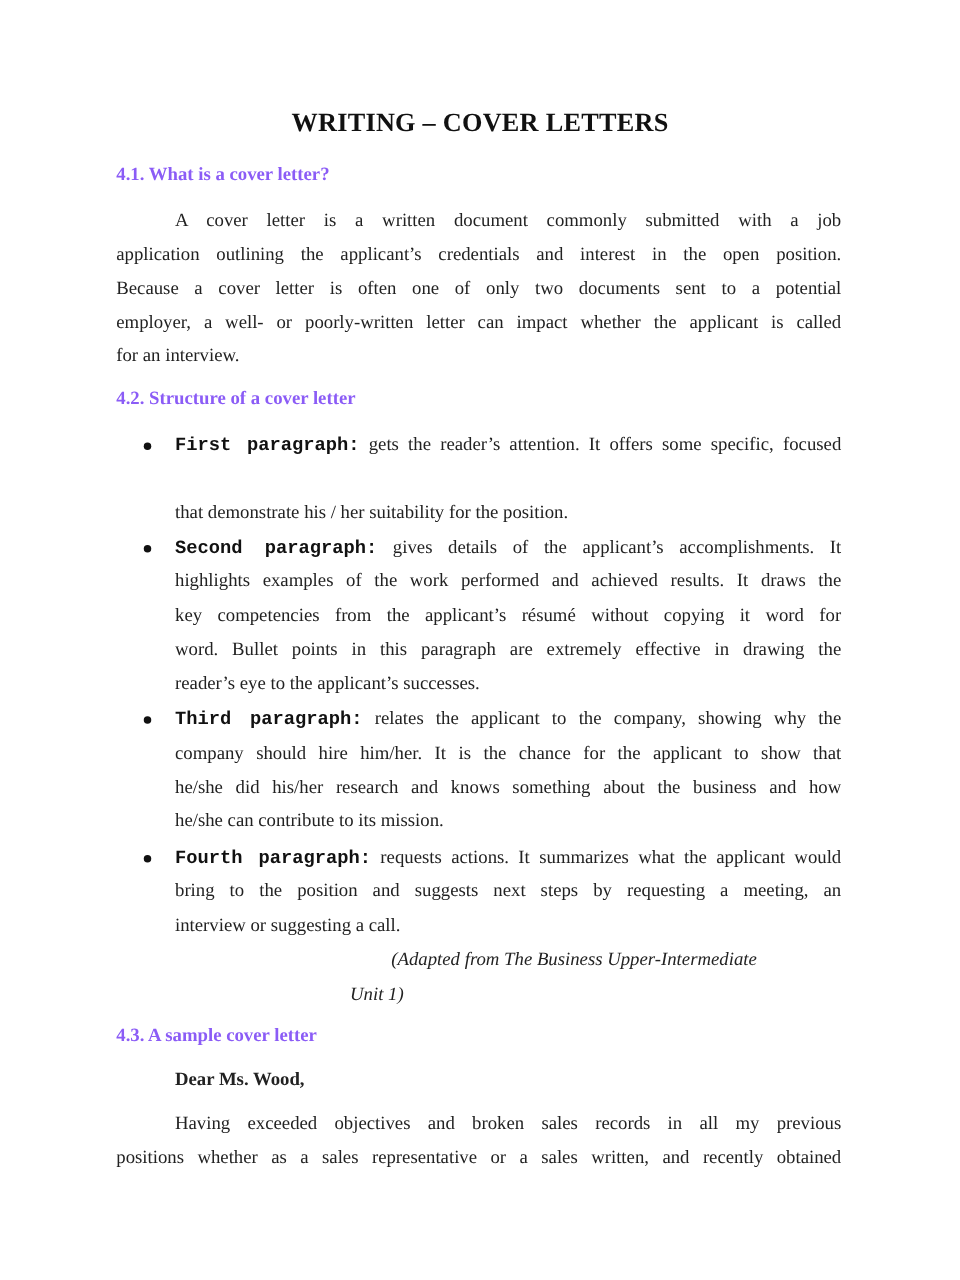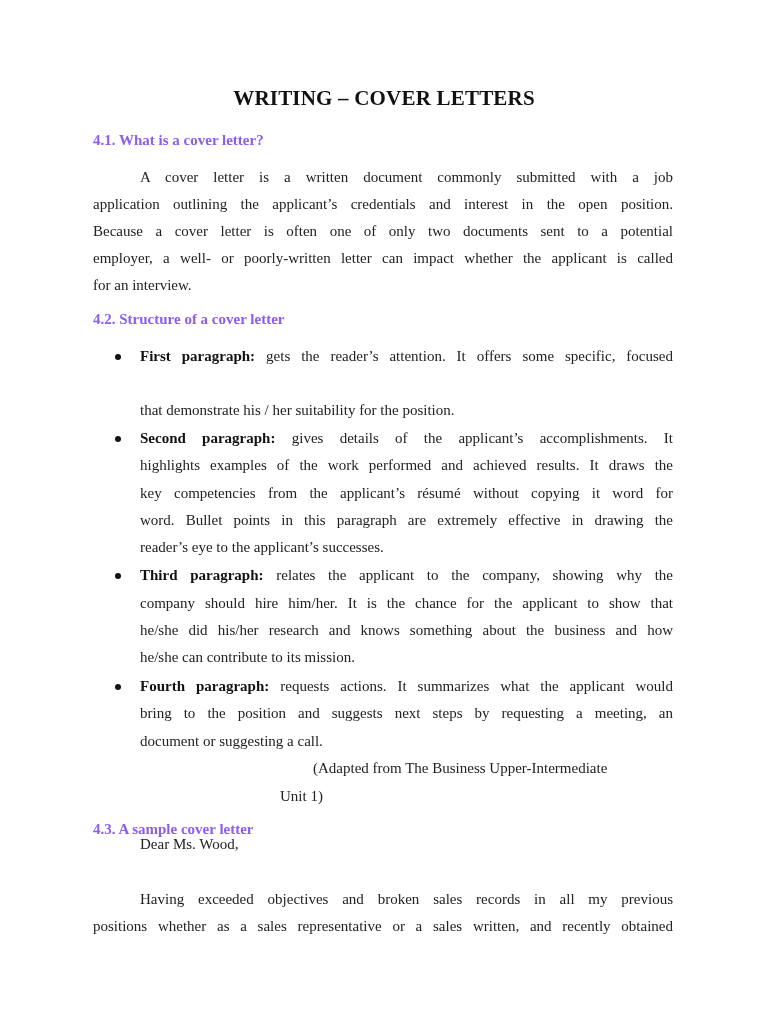--- a/index.html
+++ b/index.html
@@ -20,22 +20,22 @@
       color: #222;
     }
     .just { text-align: justify; text-align-last: justify; }
     .body-full { left: 93px; width: 580px; }
     .body-indent { left: 140px; width: 533px; }
     .bullet-text { left: 140px; width: 533px; }
     .bullet-dot {
       position: absolute; left: 115px; width: 6px; height: 6px; border-radius: 50%;
       background: #111;
     }
-    .lead { font-weight: bold; color: #111; }
-    .italic { }
+    .lead { font-weight: bold; color: #111; font-family: Liberation Mono, monospace; }
+    .italic { font-style: italic; }
   </style>
 </head>
 <body>
 
 <div class="page">
 
   <div class="title">WRITING – COVER LETTERS</div>
 
   <div class="heading" style="top:132px;">4.1. What is a cover letter?</div>
 
@@ -60,25 +60,25 @@
 
   <div class="bullet-dot" style="top:573px;"></div>
   <div class="line bullet-text just" style="top: 566px; white-space: normal; height: 18px; overflow: hidden;"><span class="lead">Third paragraph:</span> <span>relates the applicant to the company, showing why the</span></div>
   <div class="line bullet-text just" style="top: 594px; white-space: normal; height: 18px; overflow: hidden;">company should hire him/her. It is the chance for the applicant to show that</div>
   <div class="line bullet-text just" style="top: 621px; white-space: normal; height: 18px; overflow: hidden;">he/she did his/her research and knows something about the business and how</div>
   <div class="line bullet-text" style="top:648px;">he/she can contribute to its mission.</div>
 
   <div class="bullet-dot" style="top:684px;"></div>
   <div class="line bullet-text just" style="top: 677px; white-space: normal; height: 18px; overflow: hidden;"><span class="lead">Fourth paragraph:</span> <span>requests actions. It summarizes what the applicant would</span></div>
   <div class="line bullet-text just" style="top: 704px; white-space: normal; height: 18px; overflow: hidden;">bring to the position and suggests next steps by requesting a meeting, an</div>
-  <div class="line bullet-text" style="top:732px;">document or suggesting a call.</div>
+  <div class="line bullet-text" style="top:732px;">interview or suggesting a call.</div>
 
   <div class="line italic" style="top:759px; left:313px;">(Adapted from The Business Upper-Intermediate</div>
   <div class="line italic" style="top:787px; left:280px;">Unit 1)</div>
 
   <div class="heading" style="top:821px;">4.3. A sample cover letter</div>
 
-  <div class="line" style="top:835px; left:140px;">Dear Ms. Wood,</div>
+  <div class="line" style="top:855px; left:140px;font-weight:bold;">Dear Ms. Wood,</div>
 
   <div class="line body-indent just" style="top: 890px; white-space: normal; height: 18px; overflow: hidden;">Having exceeded objectives and broken sales records in all my previous</div>
   <div class="line body-full just" style="top: 917px; white-space: normal; height: 18px; overflow: hidden;">positions whether as a sales representative or a sales written, and recently obtained</div>
 
 </div>
 
 </body></html>

